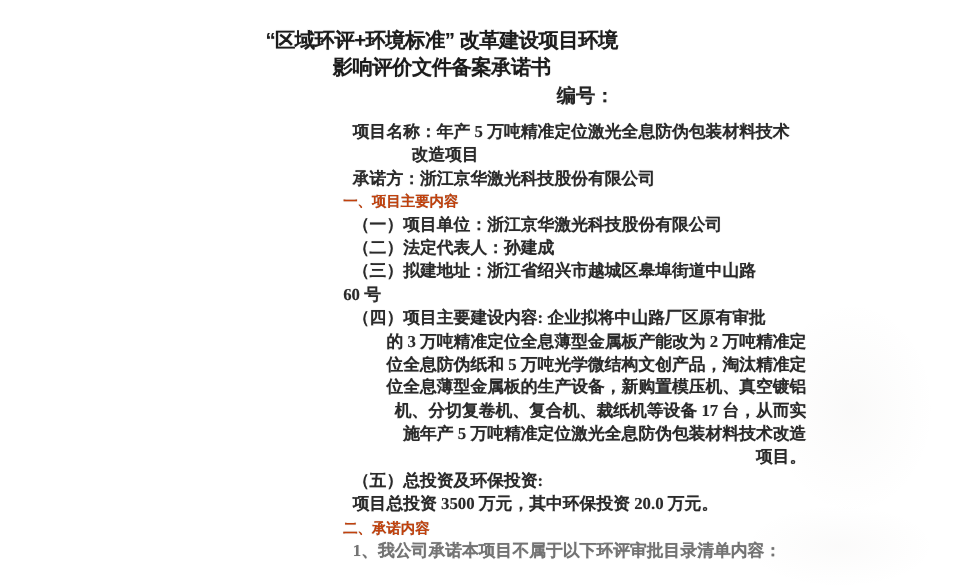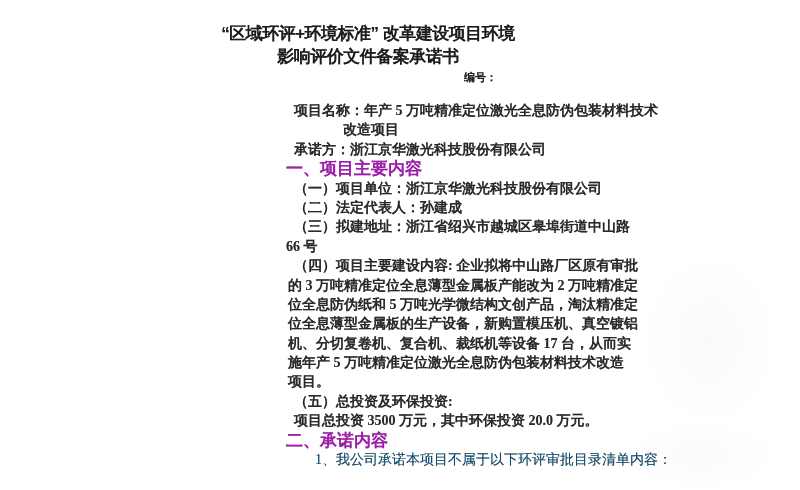--- a/index.html
+++ b/index.html
@@ -28,46 +28,46 @@
     letter-spacing: -0.5px;
     color: #1c1c1c;
   }
 
   .number-label {
     position: absolute;
     top: 70px;
     left: 464px;
     font-family: "Liberation Sans", "DejaVu Sans", sans-serif;
     font-weight: 700;
-    font-size: 11px;
+    font-size: 16px;
     color: #242424;
   }
 
   .doc-body {
     position: absolute;
     top: 101px;
     left: 248px;
     width: 386px;
     font-size: 14px;
     line-height: 19.4px;
     font-weight: 600;
     white-space: nowrap;
     margin-left: 38px;
   }
   .line { height: 19.4px; }
-  .m2  { padding-left: 2px; }
+  .m2  { padding-left: 2px; text-align: right; }
   .m8  { padding-left: 8px; }
   .m57 { padding-left: 57px; }
   .head {
     font-family: "Liberation Sans", "DejaVu Sans", sans-serif;
     font-weight: 700;
-    color: #a21caf;
-    font-size: 17px;
+    color: #c2410c;
+    font-size: 12px;
   }
-  .strong { font-weight: 400; color: #0c4a6e; text-align: right; }
+  .strong { font-weight: 700; color: #737373; }
 
   
   .scan-artifact-1 {
     position: absolute; top: 250px; left: 640px; width: 140px; height: 180px;
     background: radial-gradient(ellipse at center, rgba(120,110,100,0.035), rgba(0,0,0,0) 70%);
     pointer-events: none;
   }
   .scan-artifact-2 {
     position: absolute; top: 420px; left: 620px; width: 160px; height: 70px;
     background: radial-gradient(ellipse at center, rgba(120,110,100,0.03), rgba(0,0,0,0) 70%);
@@ -91,21 +91,21 @@
 
   <div class="doc-body">
     <div class="line m8">项目名称：年产 5 万吨精准定位激光全息防伪包装材料技术</div>
     <div class="line m57">改造项目</div>
     <div class="line m8">承诺方：浙江京华激光科技股份有限公司</div>
 
     <div class="line head">一、项目主要内容</div>
     <div class="line m8">（一）项目单位：浙江京华激光科技股份有限公司</div>
     <div class="line m8">（二）法定代表人：孙建成</div>
     <div class="line m8">（三）拟建地址：浙江省绍兴市越城区皋埠街道中山路</div>
-    <div class="line">66 号</div>
+    <div class="line">60 号</div>
 
     <div class="line m8">（四）项目主要建设内容: 企业拟将中山路厂区原有审批</div>
     <div class="line m2">的 3 万吨精准定位全息薄型金属板产能改为 2 万吨精准定</div>
     <div class="line m2">位全息防伪纸和 5 万吨光学微结构文创产品，淘汰精准定</div>
     <div class="line m2">位全息薄型金属板的生产设备，新购置模压机、真空镀铝</div>
     <div class="line m2">机、分切复卷机、复合机、裁纸机等设备 17 台，从而实</div>
     <div class="line m2">施年产 5 万吨精准定位激光全息防伪包装材料技术改造</div>
     <div class="line m2">项目。</div>
 
     <div class="line m8">（五）总投资及环保投资:</div>

